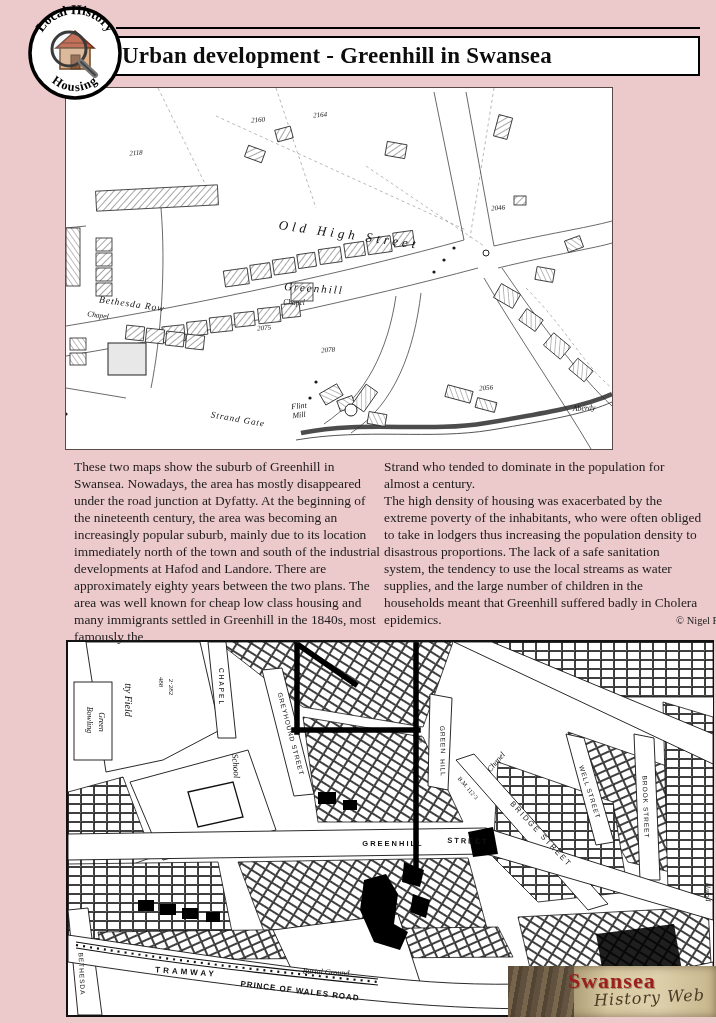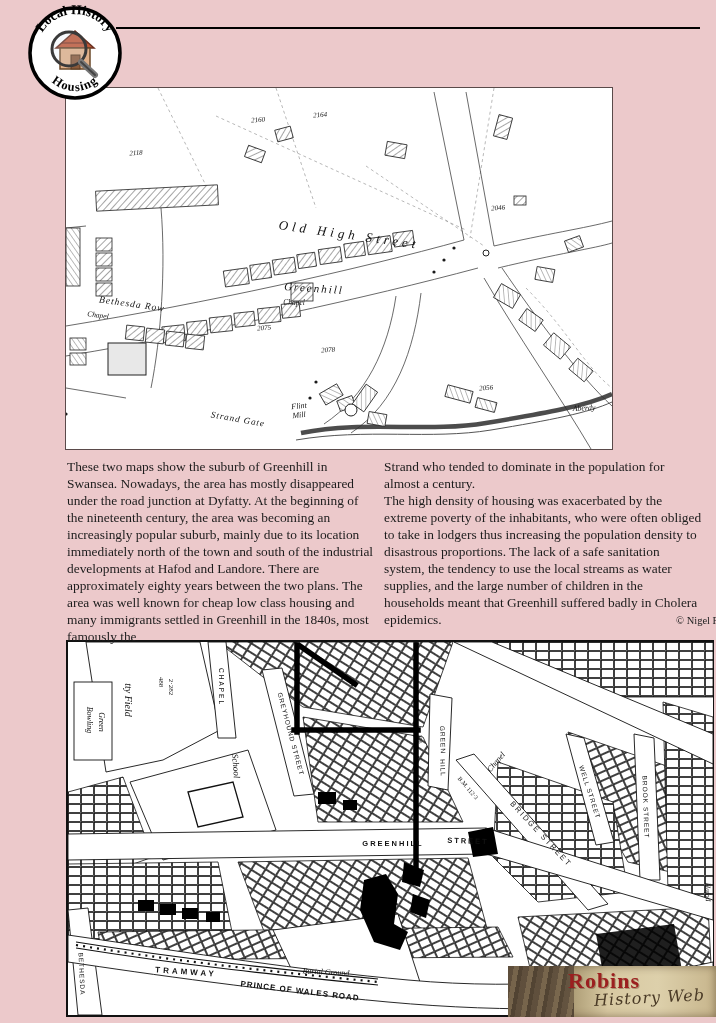--- a/index.html
+++ b/index.html
@@ -19,40 +19,43 @@
   
   #bottom-map{position:absolute;left:66px;top:640px;width:648px;height:377px;background:#fff;border:2px solid #111;border-right-width:1px;box-sizing:border-box;z-index:1;}
   #bottom-map svg{position:absolute;left:0;top:0;}
 
   .map-label{position:absolute;color:#111;font-family:"Liberation Serif",serif;white-space:nowrap;transform-origin:center;z-index:4;pointer-events:none;}
   .map-wrap{position:absolute;left:0;top:0;width:100%;height:100%;}
 
   
   #article{position:absolute;left:66px;top:458px;width:636px;z-index:2;}
   .col{position:absolute;top:0;font-size:13.4px;line-height:17px;color:#1c1c1c;text-align:left;}
-  #col-left{left:1px;width:308px;}
+  #col-left{left:8px;width:308px;}
   #col-right{left:318px;width:318px;}
   #col-right p{margin:0;}
   #credit{position:absolute;left:384px;top:157px;width:316px;text-align:right;font-size:10.5px;color:#222;}
 
   
   #shw{position:absolute;left:508px;top:966px;width:208px;height:51px;z-index:6;
        background:linear-gradient(90deg,#6e5c47 0%,#7d6c52 20%,#b3a37c 33%,#d8c9a2 48%,#ddd0ab 72%,#c7b58c 100%);
        box-shadow:inset 0 0 8px rgba(60,40,20,.5);overflow:hidden;}
   #shw .photo{position:absolute;left:0;top:0;width:66px;height:51px;
        background:repeating-linear-gradient(100deg,#5d4d3b 0 6px,#77654c 6px 11px,#4e4030 11px 15px);opacity:.9;}
   #shw-line1{position:absolute;left:60px;top:2px;font-family:"Liberation Serif",serif;font-weight:bold;font-size:22px;color:#9c1f1f;letter-spacing:1px;text-shadow:1px 1px 0 rgba(80,40,20,.35);}
   #shw-line2{position:absolute;left:86px;top:22px;font-family:"DejaVu Serif",serif;font-style:italic;font-size:16px;color:#4a3a26;transform:rotate(-3deg);letter-spacing:1px;}
 </style>
 </head>
 <body>
 
 <div id="page">
 
   <div id="title-rule"></div>
+  <div id="title-banner">
+    <span id="page-title">Urban development - Greenhill in Swansea</span>
+  </div>
 
   <div id="logo">
     <svg width="96" height="96" viewBox="0 0 96 96">
       <circle cx="48" cy="48" r="45" fill="#ffffff" stroke="#000" stroke-width="3.5"></circle>
       <defs>
         <path id="arcTop" d="M 14,64 A 38,38 0 1 1 82,64"></path>
         <path id="arcBot" d="M 18,68 A 34,34 0 0 0 78,68"></path>
       </defs>
       <text font-family="Liberation Serif, serif" font-weight="bold" font-size="13.5" fill="#000">
         <textPath href="#arcTop" startOffset="50%" text-anchor="middle" id="logo-top-tp">Local History</textPath>
@@ -316,17 +319,17 @@
         <span class="map-label" style="left: 640px; top: 250px; font-size: 7.5px; letter-spacing: 0px; transform: translate(-50%, -50%) rotate(88deg); font-style: italic;">Hafod</span>
         <span class="map-label" style="left: 118px; top: 330px; font-size: 8px; letter-spacing: 3px; transform: translate(-50%, -50%) rotate(4deg); font-weight: 700; font-family: &quot;Liberation Sans&quot;, sans-serif;">TRAMWAY</span>
         <span class="map-label" style="left: 232px; top: 349px; font-size: 8px; letter-spacing: 1px; transform: translate(-50%, -50%) rotate(7deg); font-weight: 700; font-family: &quot;Liberation Sans&quot;, sans-serif;">PRINCE OF WALES ROAD</span>
         <span class="map-label" style="left: 258px; top: 330px; font-size: 8px; letter-spacing: 0px; transform: translate(-50%, -50%) rotate(3deg); font-style: italic;">Burial Ground</span>
         <span class="map-label" style="left: 14px; top: 332px; font-size: 6.5px; letter-spacing: 1px; transform: translate(-50%, -50%) rotate(87deg); font-family: &quot;Liberation Sans&quot;, sans-serif;">BETHESDA</span>
       </div>
   </div>
 
   <div id="shw">
     <div class="photo"></div>
-    <span id="shw-line1">Robins</span>
+    <span id="shw-line1">Swansea</span>
     <span id="shw-line2">History Web</span>
   </div>
 
 </div>
 
 </body></html>

